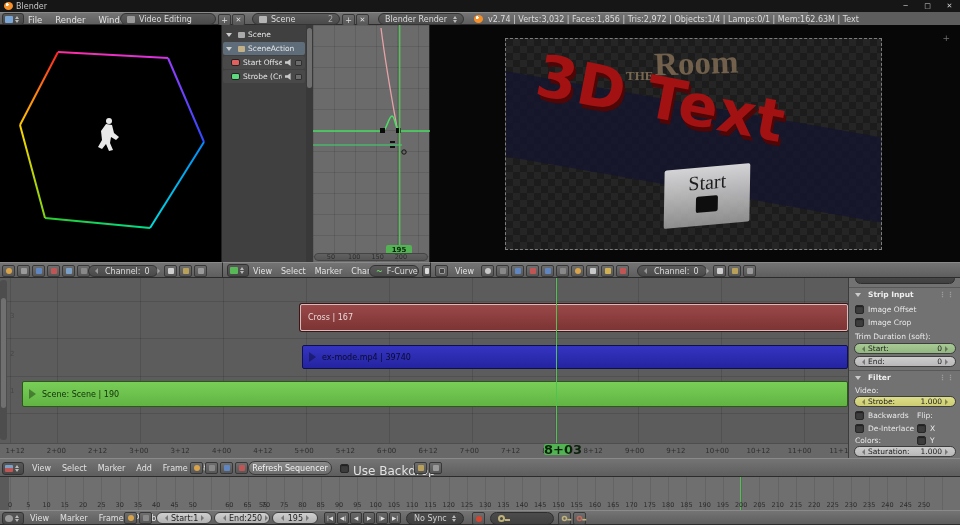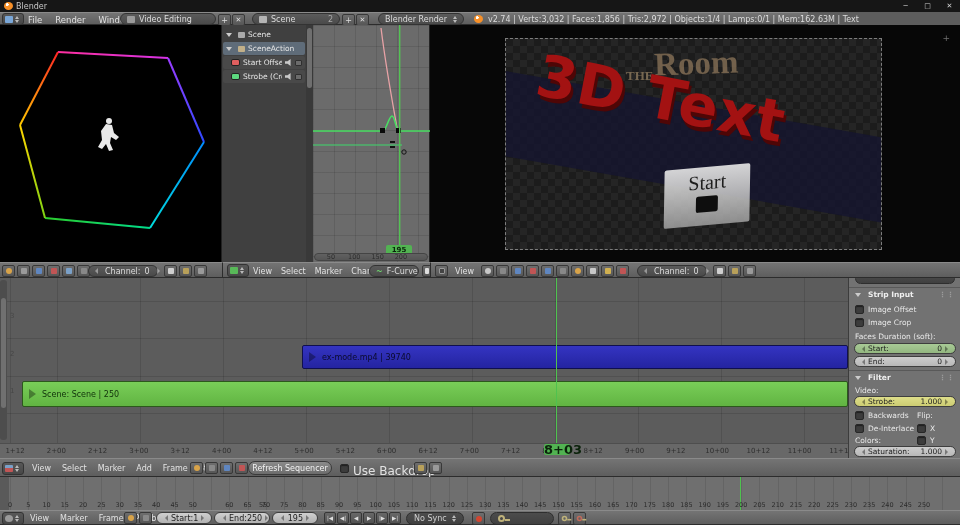--- a/index.html
+++ b/index.html
@@ -439,27 +439,30 @@
   </div>
 
   <div id="vse" class="abs">
     <div id="vse-vscroll">
         <span class="thumb"></span>
       </div>
     <span class="chnum" style="top:34px">3</span>
     <span class="chnum" style="top:72px">2</span>
     <span class="chnum" style="top:109px">1</span>
 
+    <div id="strip-cross" class="strip">
+      <span>Cross | 167</span>
+    </div>
     <div id="strip-movie" class="strip">
       <span class="ply"></span>
       <span>ex-mode.mp4 | 39740</span>
     </div>
     <div id="strip-scene" class="strip">
       <span class="ply"></span>
-      <span>Scene: Scene | 250</span>
+      <span>Scene: Scene | 190</span>
     </div>
 
     <div id="vse-cf"></div>
 
     <div id="vse-ruler">
       <div id="vse-ruler-labels">
 
       <span style="position: absolute; left: 15px;">1+12</span>
           <span style="position: absolute; left: 56.3px;">2+00</span>
           <span style="position: absolute; left: 97.6px;">2+12</span>
@@ -497,21 +500,21 @@
     </div>
     <div class="prow" style="top:27px">
       <span class="cb"></span>
       <span>Image Offset</span>
     </div>
     <div class="prow" style="top:40px">
       <span class="cb"></span>
       <span>Image Crop</span>
     </div>
     <div class="prow" style="top:54px">
-      <span>Faces Duration (soft):</span>
+      <span>Trim Duration (soft):</span>
     </div>
     <div class="pslider" style="top:65px;background:linear-gradient(#a8ca96,#93b780)">
       <span class="tri-l"></span>
         <span>Start:</span>
       <span class="val">0</span>
         <span class="tri-r"></span>
     </div>
     <div class="pslider" style="top:78px;background:linear-gradient(#cdcdcd,#b8b8b8)">
       <span class="tri-l"></span>
         <span>End:</span>

